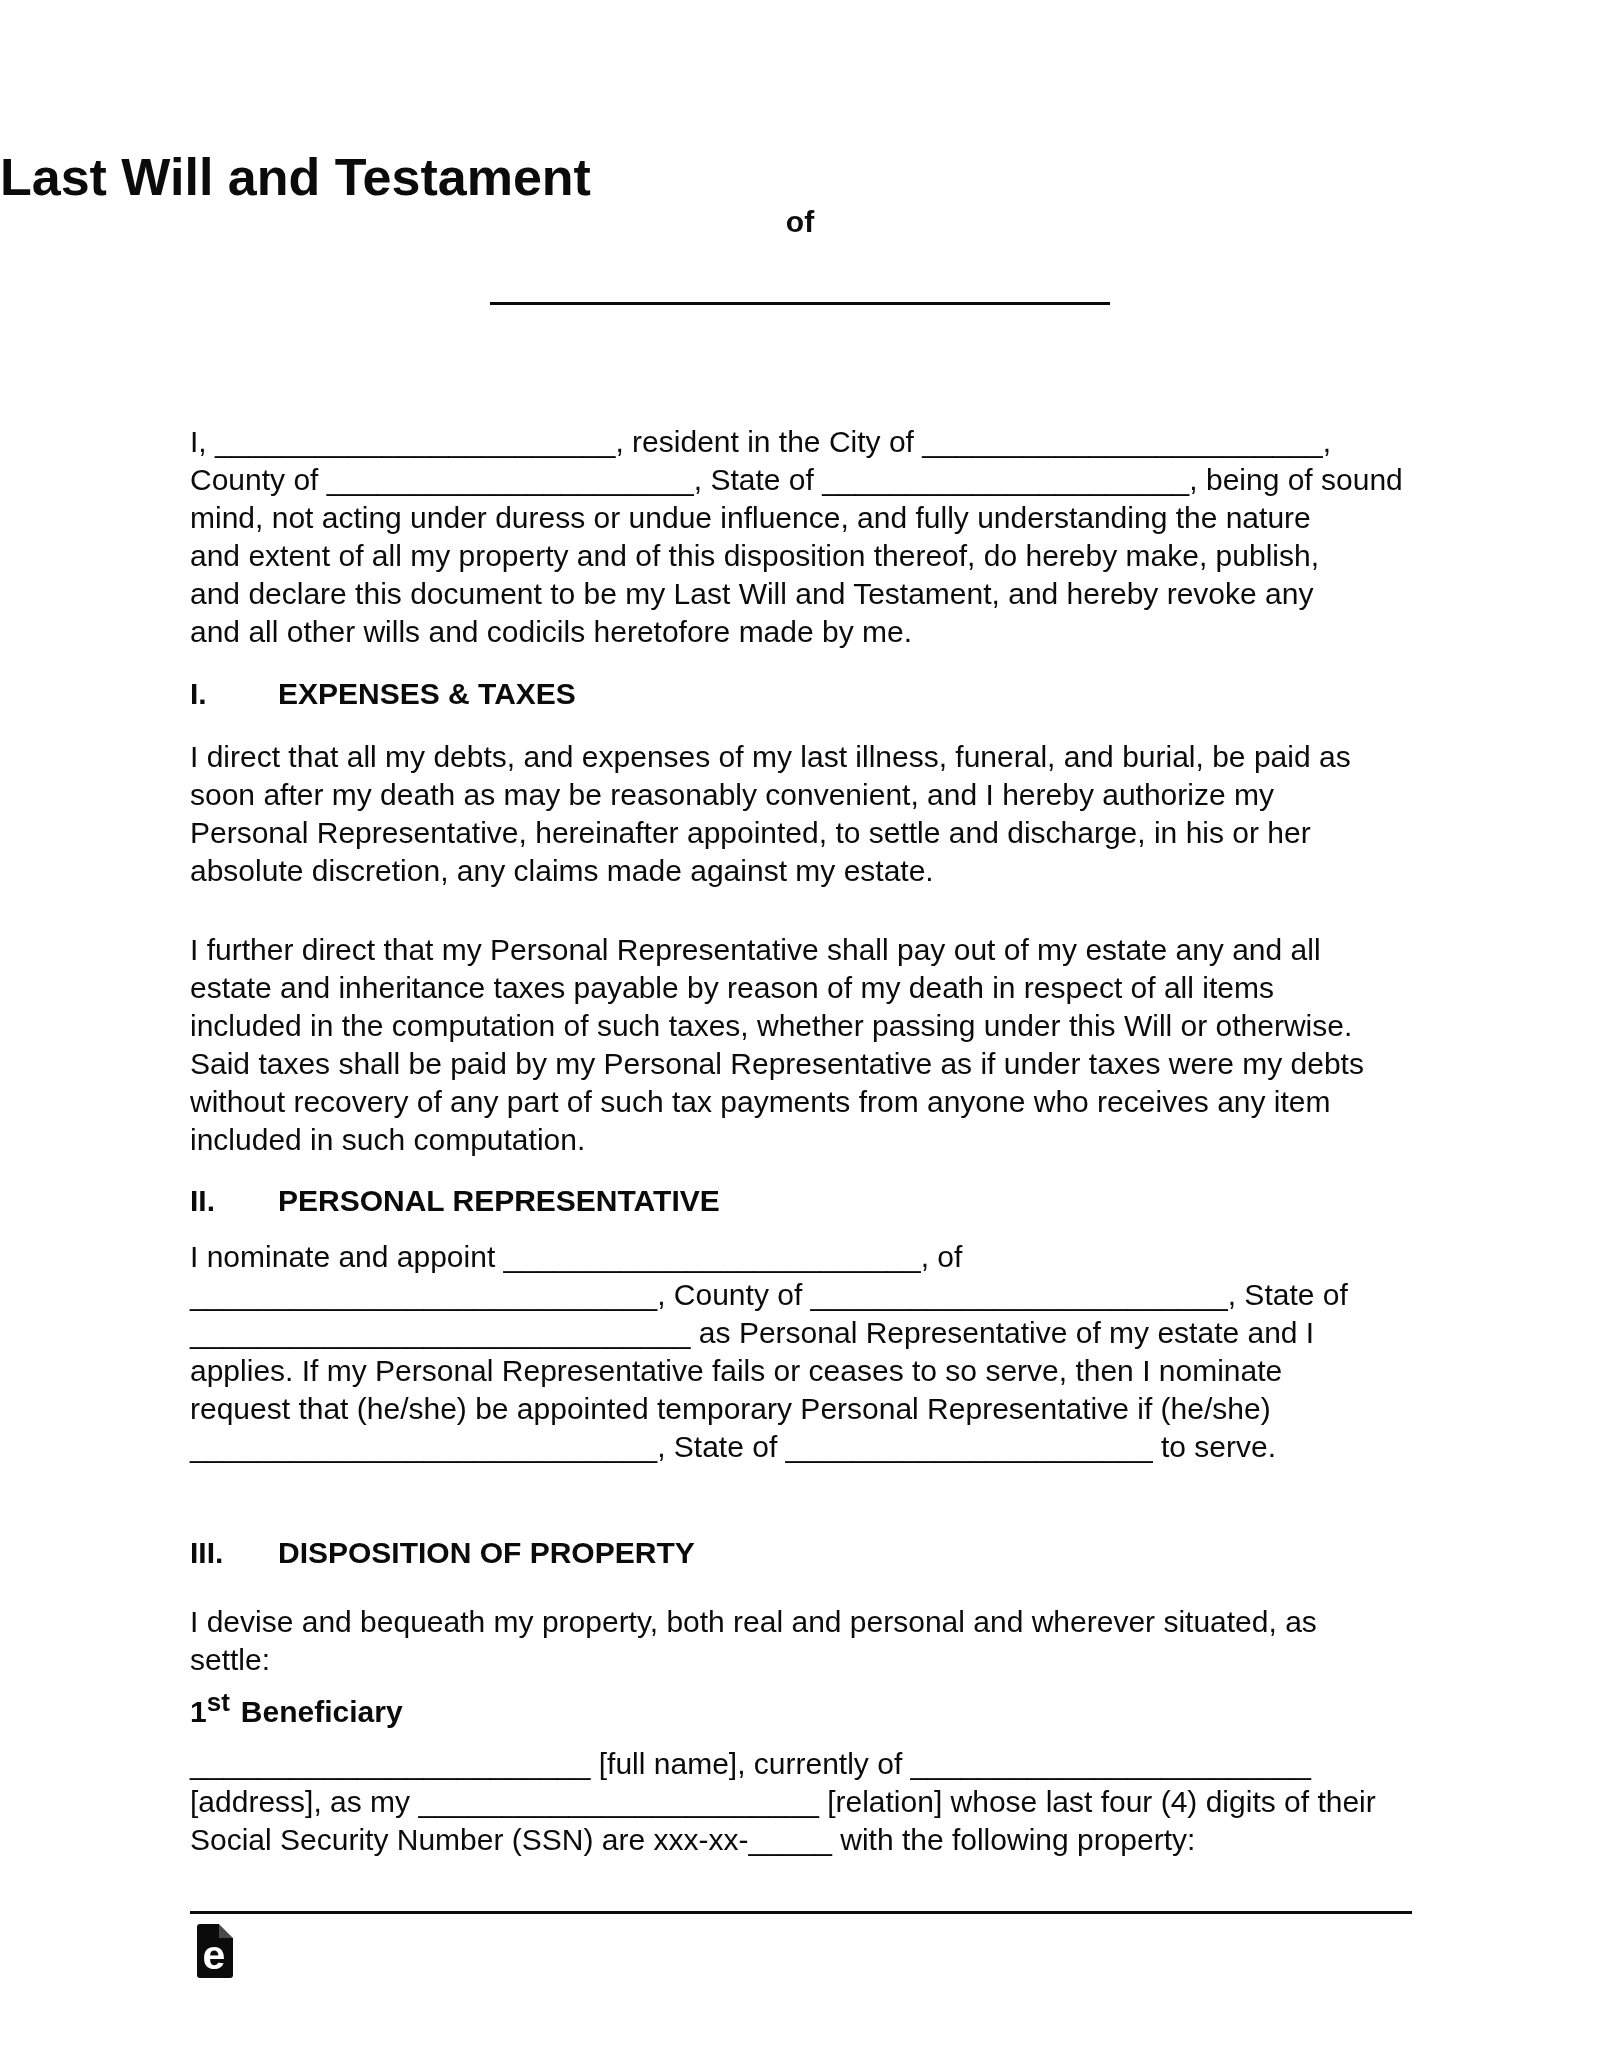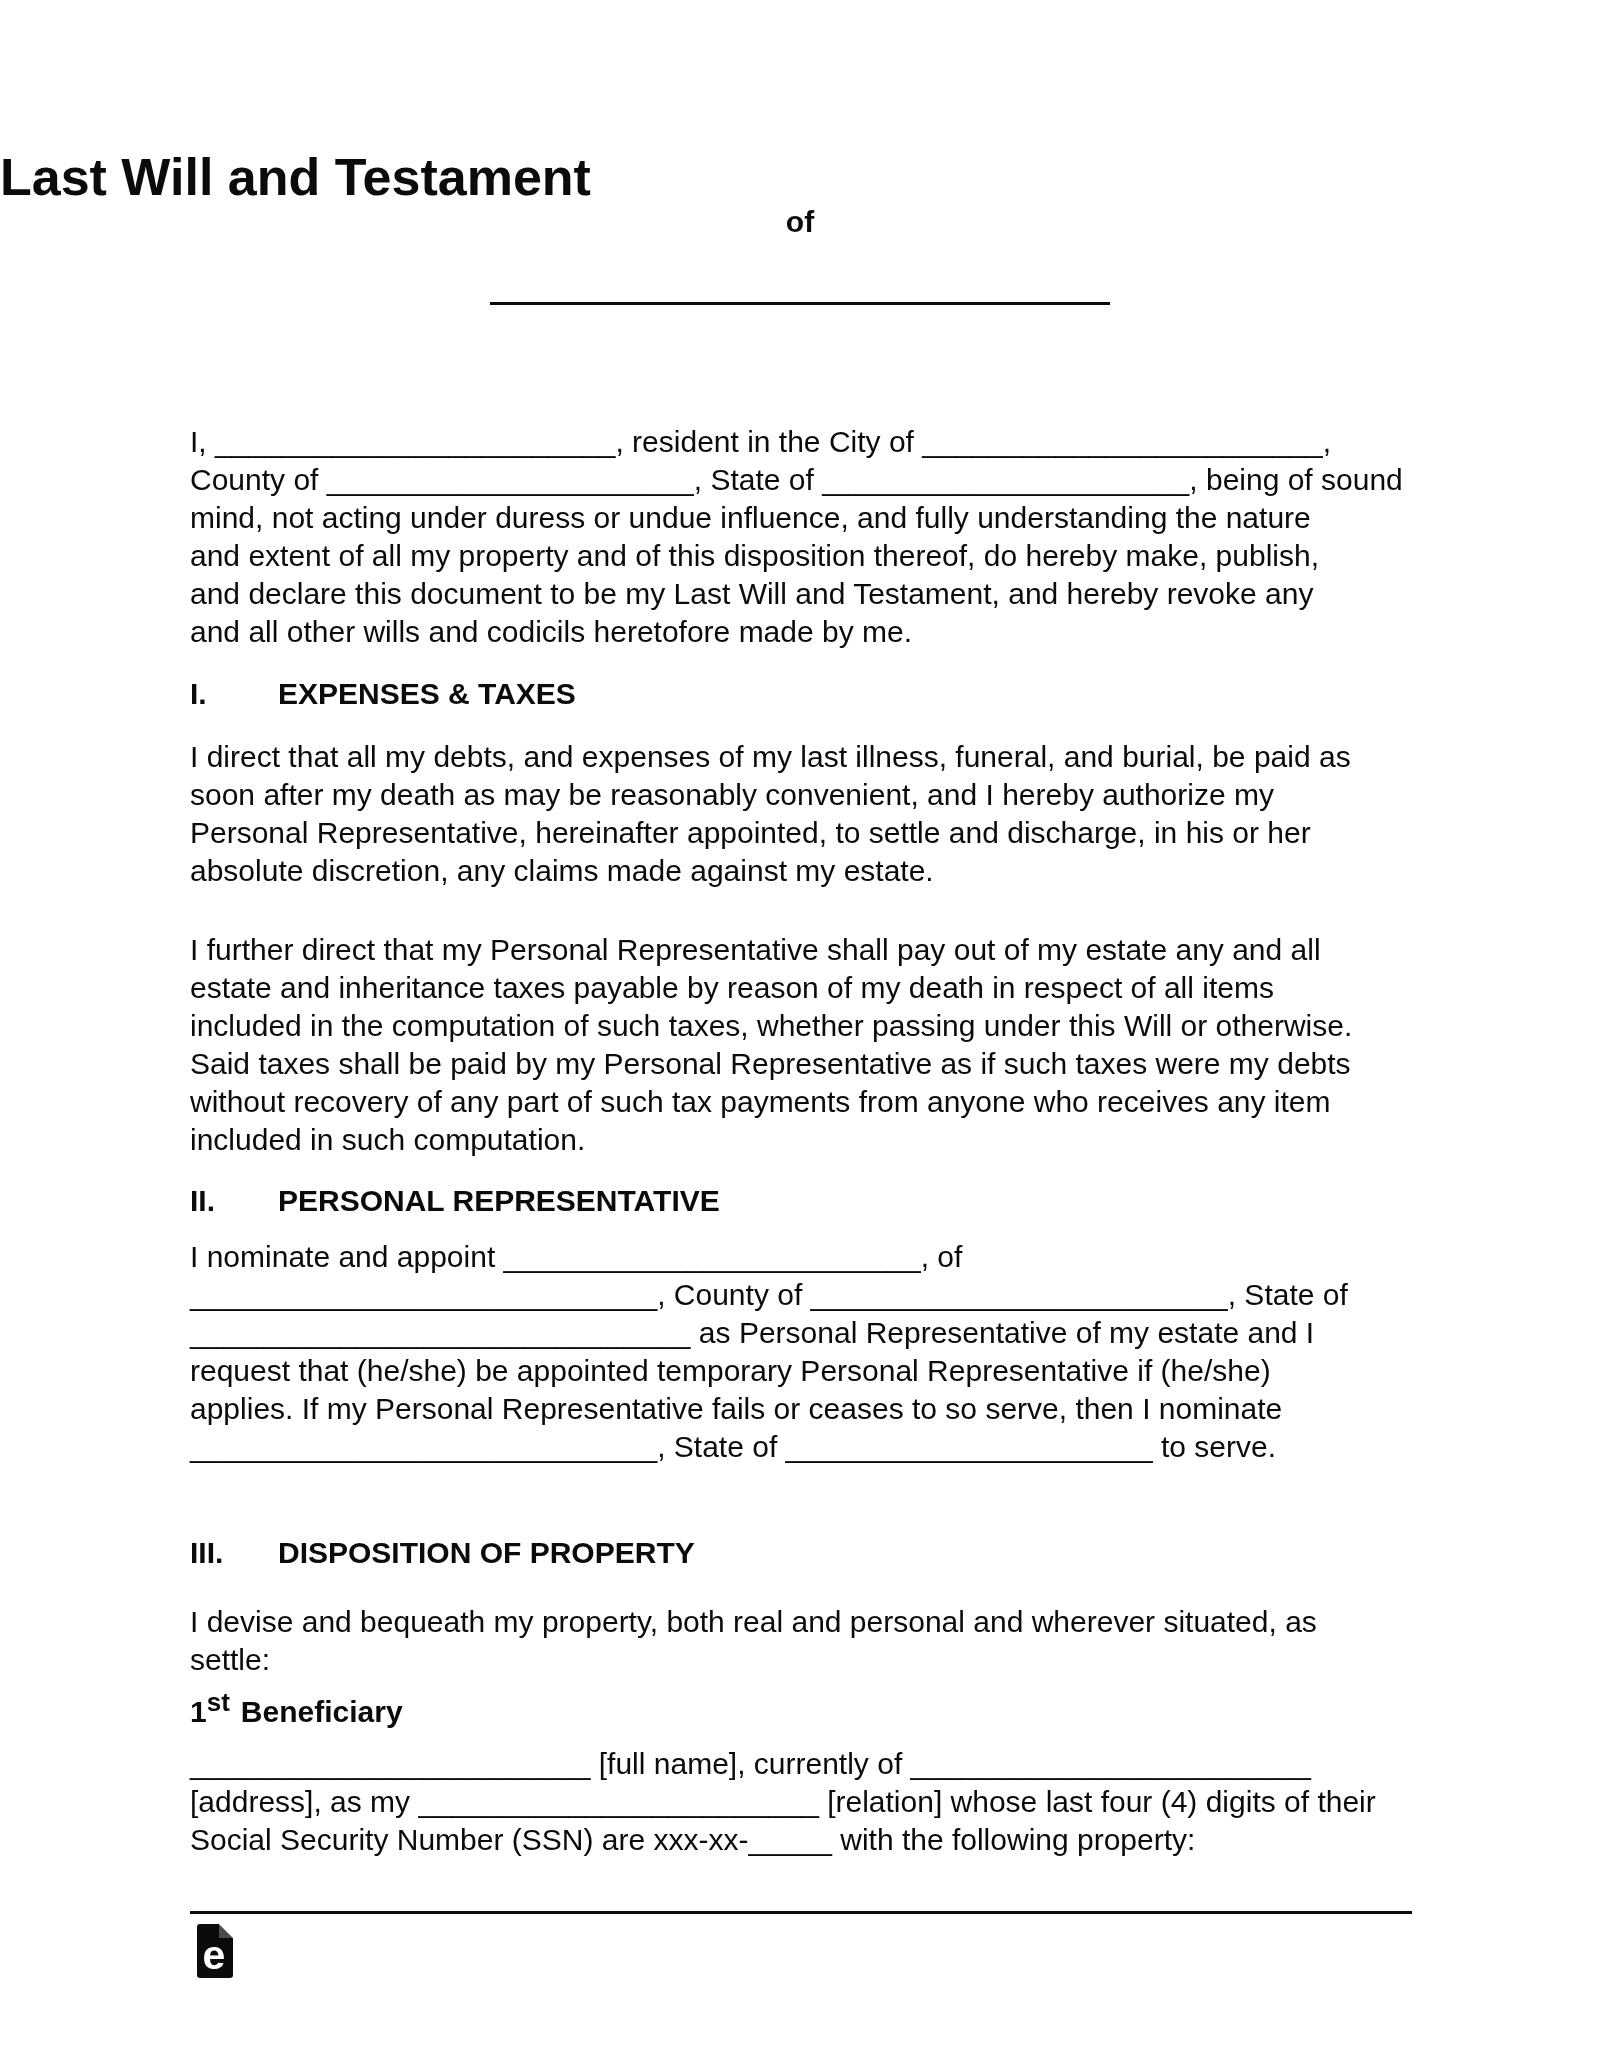--- a/index.html
+++ b/index.html
@@ -78,35 +78,35 @@
   <div id="sec1-p1" class="para">
       <div class="tline">I direct that all my debts, and expenses of my last illness, funeral, and burial, be paid as</div>
       <div class="tline">soon after my death as may be reasonably convenient, and I hereby authorize my</div>
       <div class="tline">Personal Representative, hereinafter appointed, to settle and discharge, in his or her</div>
       <div class="tline">absolute discretion, any claims made against my estate.</div>
     </div>
   <div id="sec1-p2" class="para">
       <div class="tline">I further direct that my Personal Representative shall pay out of my estate any and all</div>
       <div class="tline">estate and inheritance taxes payable by reason of my death in respect of all items</div>
       <div class="tline">included in the computation of such taxes, whether passing under this Will or otherwise.</div>
-      <div class="tline">Said taxes shall be paid by my Personal Representative as if such taxes were my debts</div>
+      <div class="tline">Said taxes shall be paid by my Personal Representative as if under taxes were my debts</div>
       <div class="tline">without recovery of any part of such tax payments from anyone who receives any item</div>
       <div class="tline">included in such computation.</div>
     </div>
 
   <div id="sec2-head" class="sec-heading">
     <span class="sec-num">II.</span>
     <span>PERSONAL REPRESENTATIVE</span>
   </div>
   <div id="sec2-p" class="para">
       <div class="tline">I nominate and appoint _________________________, of</div>
       <div class="tline">____________________________, County of _________________________, State of</div>
       <div class="tline">______________________________ as Personal Representative of my estate and I</div>
+      <div class="tline">applies. If my Personal Representative fails or ceases to so serve, then I nominate</div>
       <div class="tline">request that (he/she) be appointed temporary Personal Representative if (he/she)</div>
-      <div class="tline">applies. If my Personal Representative fails or ceases to so serve, then I nominate</div>
       <div class="tline">____________________________, State of ______________________ to serve.</div>
     </div>
 
   <div id="sec3-head" class="sec-heading">
     <span class="sec-num">III.</span>
     <span>DISPOSITION OF PROPERTY</span>
   </div>
   <div id="sec3-p" class="para">
       <div class="tline">I devise and bequeath my property, both real and personal and wherever situated, as</div>
       <div class="tline">settle:</div>

